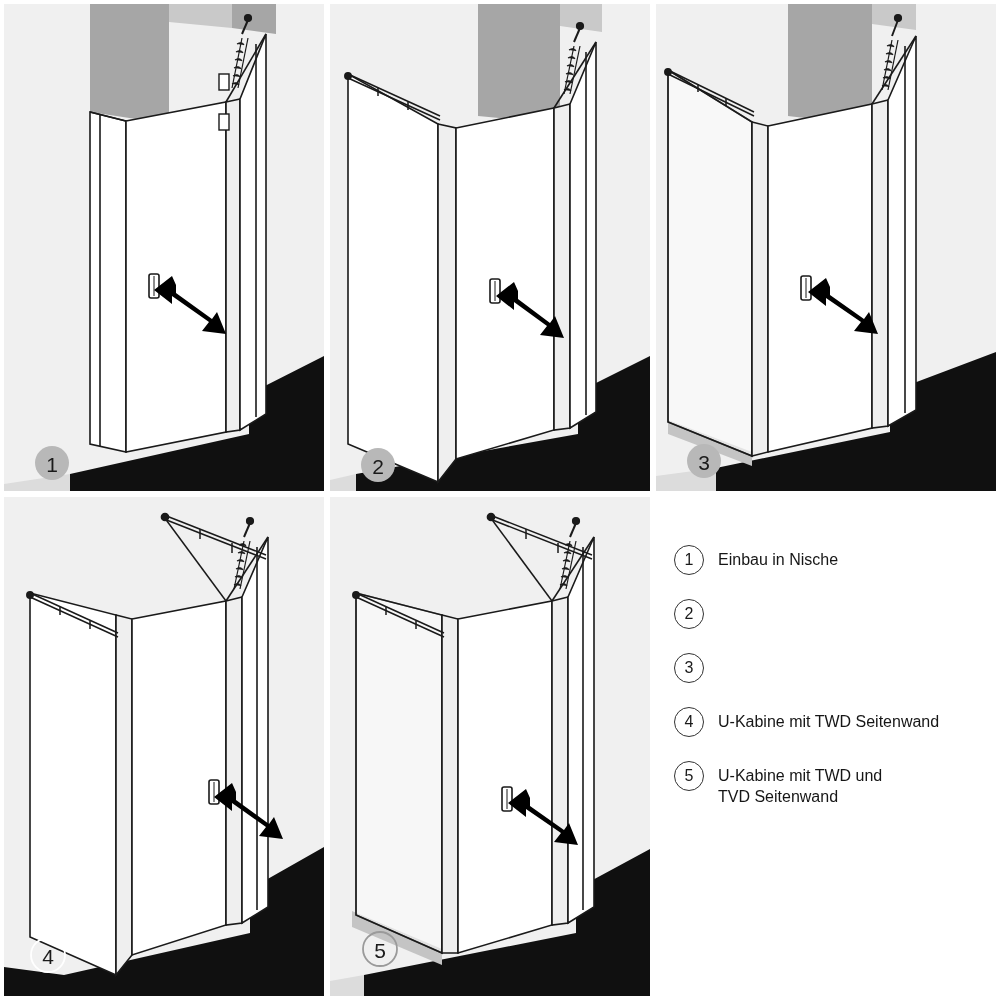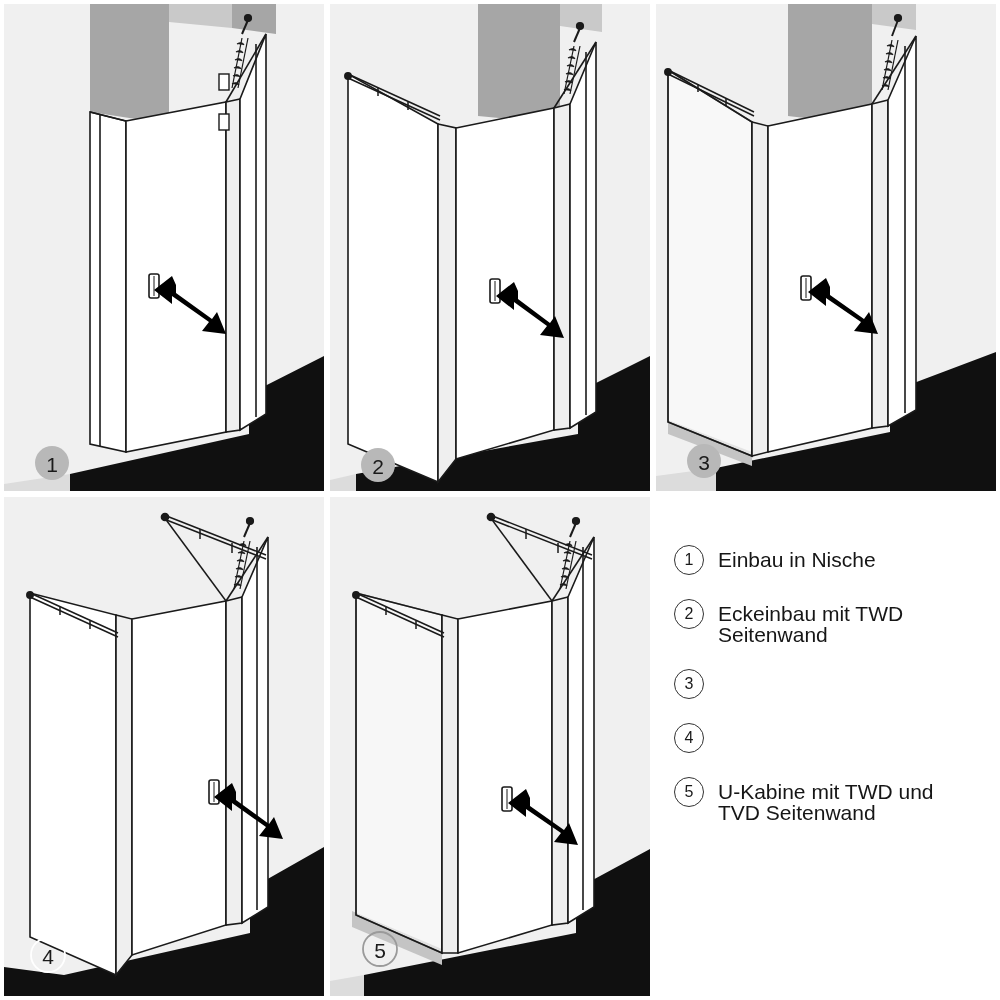--- a/index.html
+++ b/index.html
@@ -62,21 +62,21 @@
     border-radius: 50%;
     color: #1a1a1a;
     font-size: 16px;
     line-height: 28px;
     text-align: center;
     background: #ffffff;
     box-sizing: border-box;
   }
   .legend-label {
     margin-left: 14px;
-    font-size: 21px;
+    font-size: 16px;
     color: #161616;
     line-height: 21px;
     padding-top: 4px;
     white-space: pre-line;
   }
 </style>
 </head>
 <body>
 
 <div id="page">
@@ -371,27 +371,27 @@
   </div>
 
   <div class="panel" id="legend">
     <div class="legend-list">
       <div class="legend-row">
         <div class="legend-badge">1</div>
         <div class="legend-label">Einbau in Nische</div>
       </div>
       <div class="legend-row">
         <div class="legend-badge">2</div>
-        <div class="legend-label">Eckeinbau mit TWD Seitenwand</div>
       </div>
       <div class="legend-row">
         <div class="legend-badge">3</div>
       </div>
       <div class="legend-row">
         <div class="legend-badge">4</div>
+        <div class="legend-label">U-Kabine mit TWD Seitenwand</div>
       </div>
       <div class="legend-row">
         <div class="legend-badge">5</div>
         <div class="legend-label">U-Kabine mit TWD und
 TVD Seitenwand</div>
       </div>
     </div>
   </div>
 
 </div>

